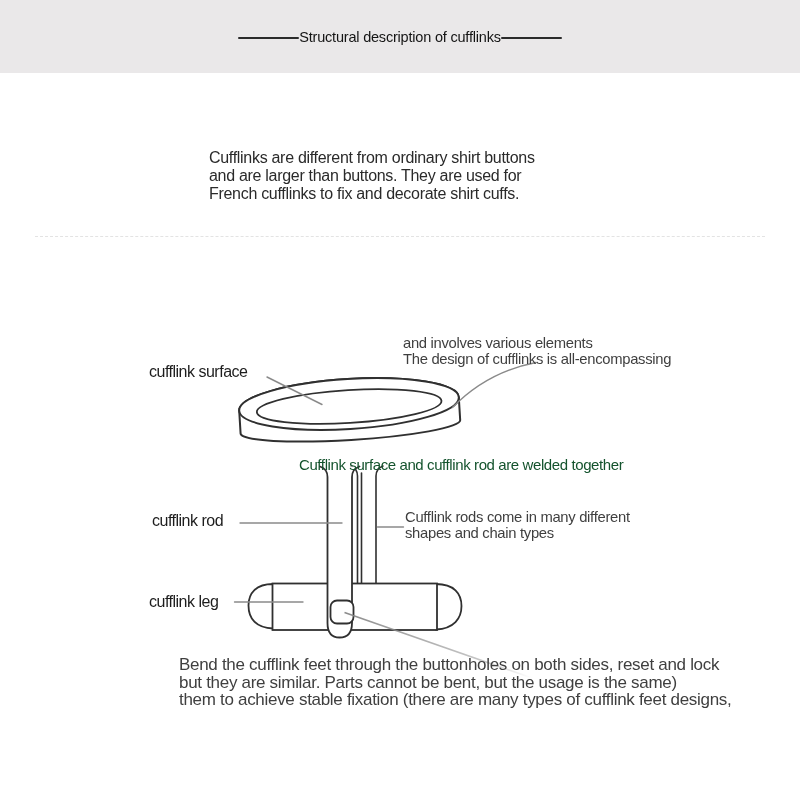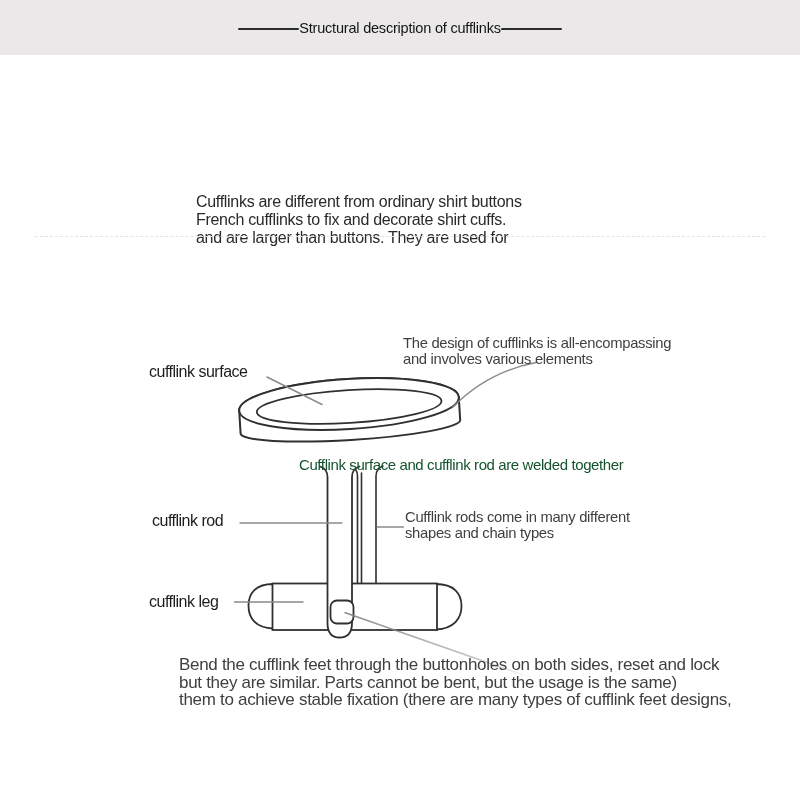--- a/index.html
+++ b/index.html
@@ -16,31 +16,31 @@
   *{margin:0;padding:0;box-sizing:border-box;}
   html,body{background:var(--page-bg);}
   body{
     width:800px;height:806px;position:relative;overflow:hidden;
     font-family:"Liberation Sans","DejaVu Sans",sans-serif;
     color:var(--body-color);
   }
   .page{position:absolute;inset:0;}
   
   header{
-    position:absolute;left:0;top:0;width:800px;height:55px;
+    position:absolute;left:0;top:0;width:800px;height:73px;
     background:var(--header-bg);
     display:flex;align-items:center;justify-content:center;
   }
   header .rule{width:61px;height:2px;background:#2b2b2b;border-radius:1px;margin-top:2px;}
   header h1{
     font-size:14.5px;font-weight:500;letter-spacing:-0.2px;color:var(--title-color);
     white-space:nowrap;
   }
   
-  .intro{position:absolute;left:196px;top:149px;margin-top:44px;}
+  .intro{position:absolute;left:209px;top:149px;}
   .intro-line{
     font-size:16px;line-height:17.8px;letter-spacing:-0.3px;
     color:var(--body-color);white-space:nowrap;
   }
   
   .divider{
     position:absolute;left:35px;right:35px;top:236px;height:0;
     border-top:1px dashed var(--divider-color);
   }
   
@@ -78,22 +78,22 @@
 <div class="page">
 
   <header>
     <span class="rule"></span>
     <h1>Structural description of cufflinks</h1>
     <span class="rule"></span>
   </header>
 
   <section class="intro">
     <div class="intro-line">Cufflinks are different from ordinary shirt buttons</div>
+    <div class="intro-line">and are larger than buttons. They are used for</div>
     <div class="intro-line">French cufflinks to fix and decorate shirt cuffs.</div>
-    <div class="intro-line">and are larger than buttons. They are used for</div>
   </section>
 
   <div class="divider"></div>
 
   <div class="diagram">
 
     <svg width="800" height="806" viewBox="0 0 800 806">
       <defs>
         <linearGradient id="fadeLine" gradientUnits="userSpaceOnUse" x1="344" y1="612" x2="532" y2="678">
           <stop offset="0" stop-color="#858585" stop-opacity="0.95"></stop>
@@ -128,22 +128,22 @@
       <path class="leader" d="M536 362.5 Q487 372 452.5 407.5"></path>
       <line class="leader" x1="240" y1="523" x2="342" y2="523"></line>
       <line class="leader" x1="403.5" y1="527" x2="377.5" y2="527"></line>
       <line class="leader" x1="234.5" y1="602" x2="303" y2="602"></line>
       <line x1="344.5" y1="612.5" x2="532" y2="678" stroke="url(#fadeLine)" stroke-width="1.6"></line>
     </svg>
 
     <div class="lbl surface">cufflink surface</div>
 
     <div class="ann design">
+      <div>and involves various elements</div>
       <div>The design of cufflinks is all-encompassing</div>
-      <div>and involves various elements</div>
     </div>
 
     <div class="ann welded">Cufflink surface and cufflink rod are welded together</div>
 
     <div class="lbl rod">cufflink rod</div>
 
     <div class="ann rodtypes">
       <div>Cufflink rods come in many different</div>
       <div>shapes and chain types</div>
     </div>

